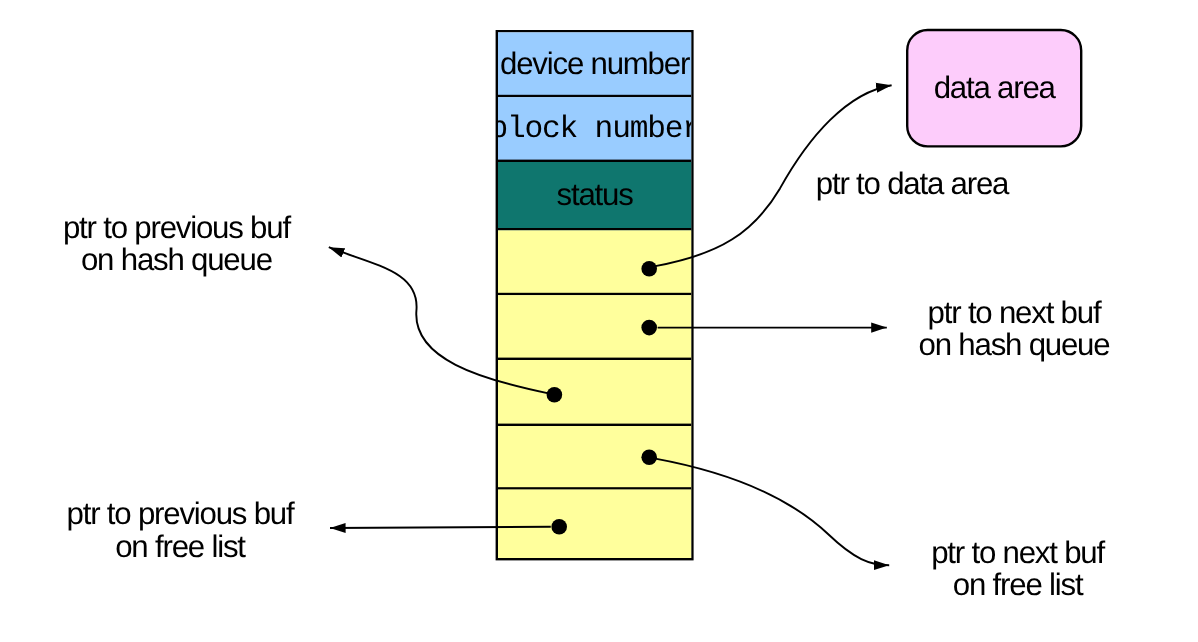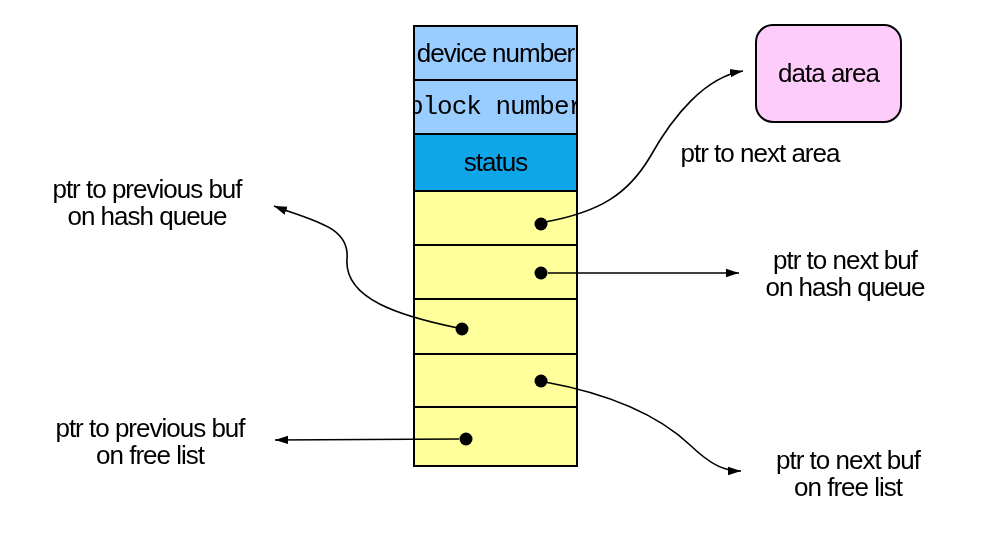--- a/index.html
+++ b/index.html
@@ -82,31 +82,31 @@
   }
 </style>
 </head>
 <body>
 
 <div id="canvas">
 
   <div id="buffer-table">
     <div class="field-row" style="height: 54px; background-color: rgb(153, 204, 255);">device number</div>
     <div class="field-row" style="height: 54px; background-color: rgb(153, 204, 255); font-family: Liberation Mono, monospace;">block number</div>
-    <div class="field-row" style="height: 57px; background-color: #0ea5e9;">status</div>
+    <div class="field-row" style="height: 57px; background-color: #0f766e;">status</div>
     <div class="field-row" style="height: 54px; background-color: rgb(255, 255, 156);"></div>
     <div class="field-row" style="height: 54px; background-color: rgb(255, 255, 156);"></div>
     <div class="field-row" style="height: 55px; background-color: rgb(255, 255, 156);"></div>
     <div class="field-row" style="height: 53px; background-color: rgb(255, 255, 156);"></div>
     <div class="field-row" style="height: 57px; background-color: rgb(255, 255, 156);"></div>
   </div>
 
   <div id="data-area-box" style="background-color: rgb(253, 204, 251);">data area</div>
 
-  <div class="ptr-label" id="label-ptr-data">ptr to next area</div>
+  <div class="ptr-label" id="label-ptr-data">ptr to data area</div>
   <div class="ptr-label" id="label-prev-hash">ptr to previous buf
 on hash queue</div>
   <div class="ptr-label" id="label-next-hash">ptr to next buf
 on hash queue</div>
   <div class="ptr-label" id="label-prev-free">ptr to previous buf
 on free list</div>
   <div class="ptr-label" id="label-next-free">ptr to next buf
 on free list</div>
 
   <svg id="arrow-layer" viewBox="0 0 998 535" xmlns="http://www.w3.org/2000/svg">

